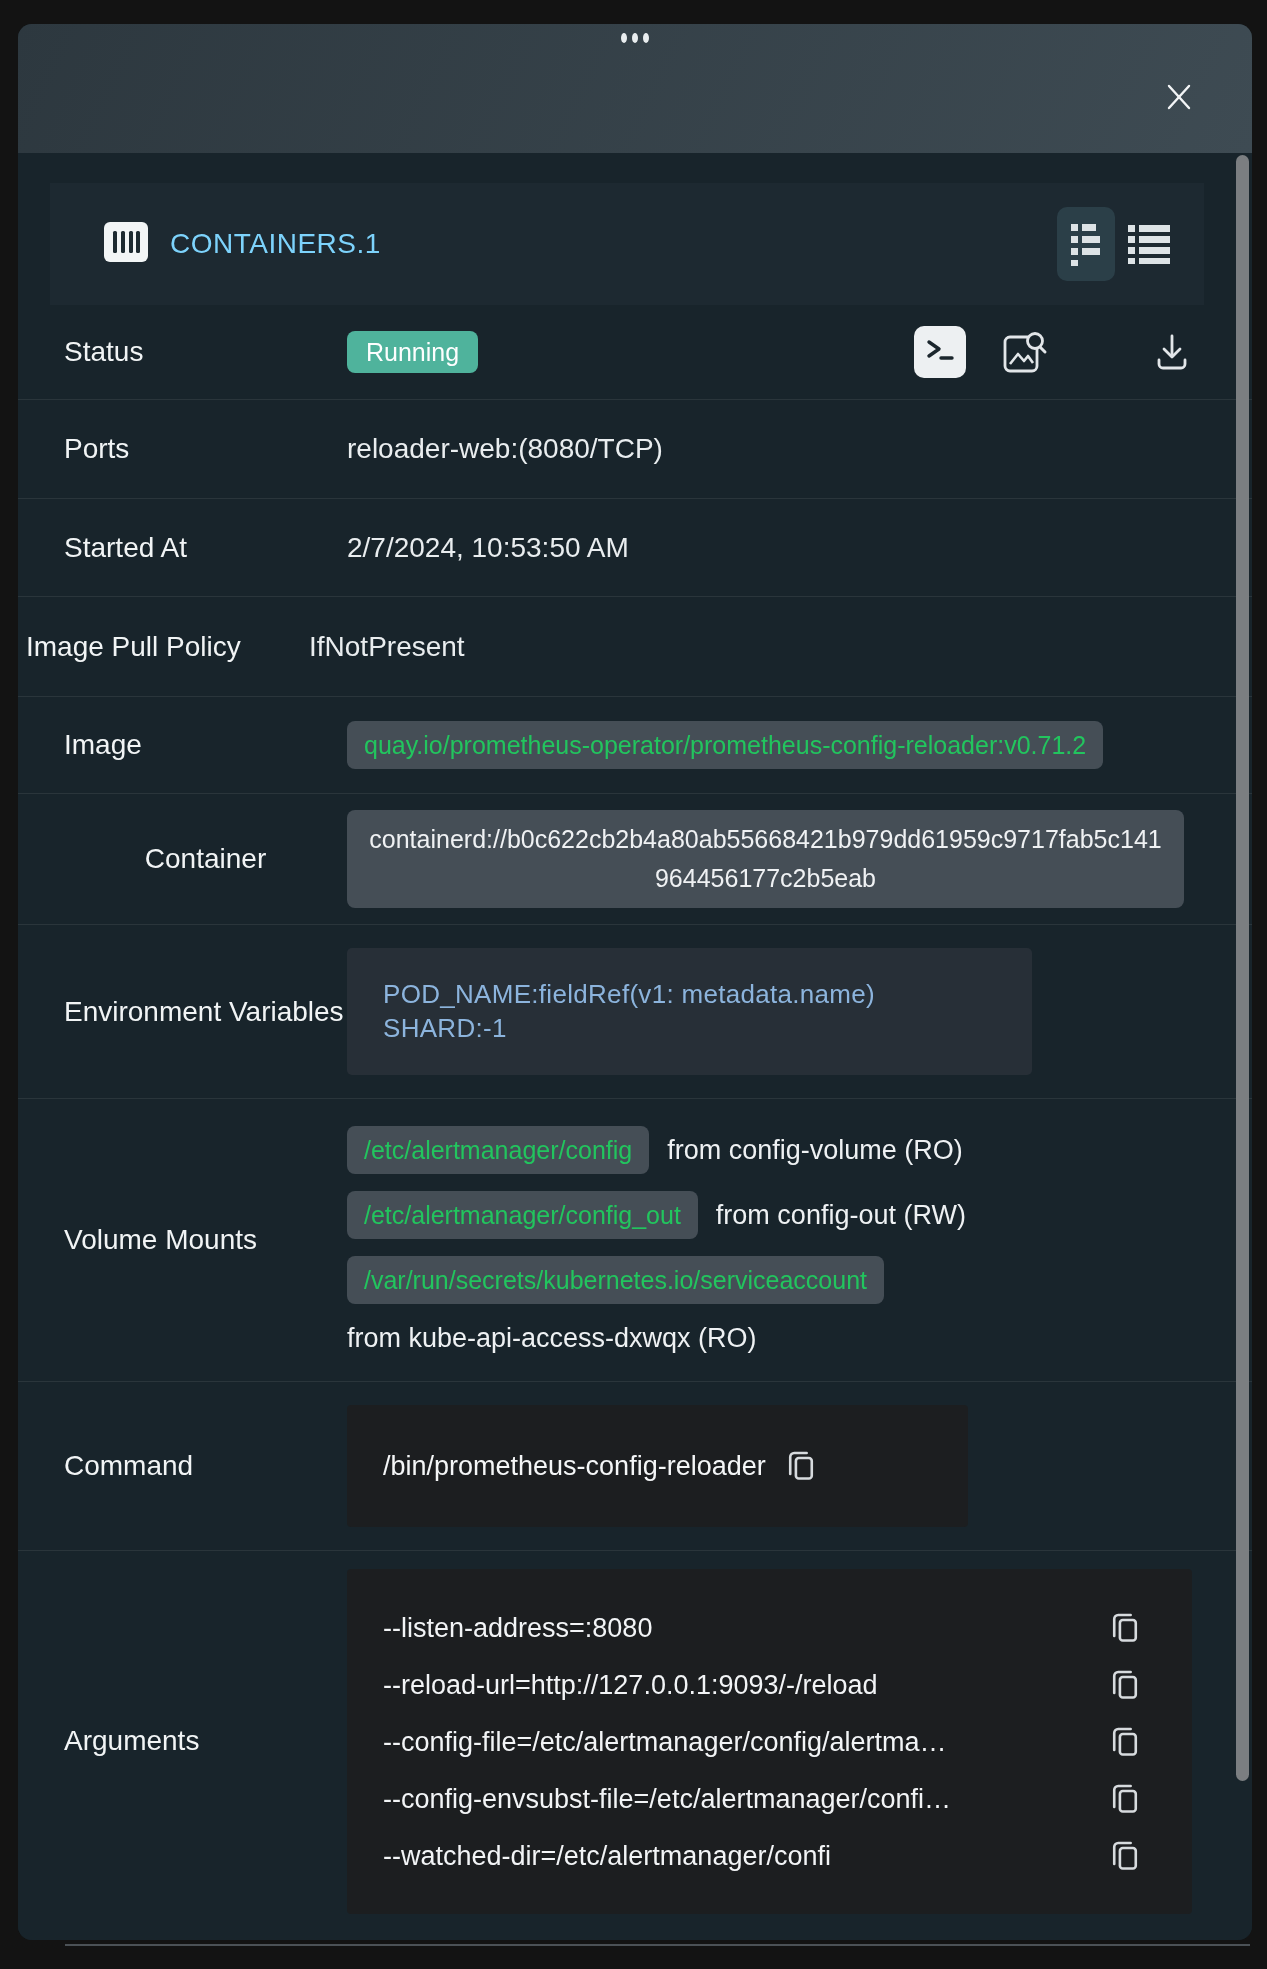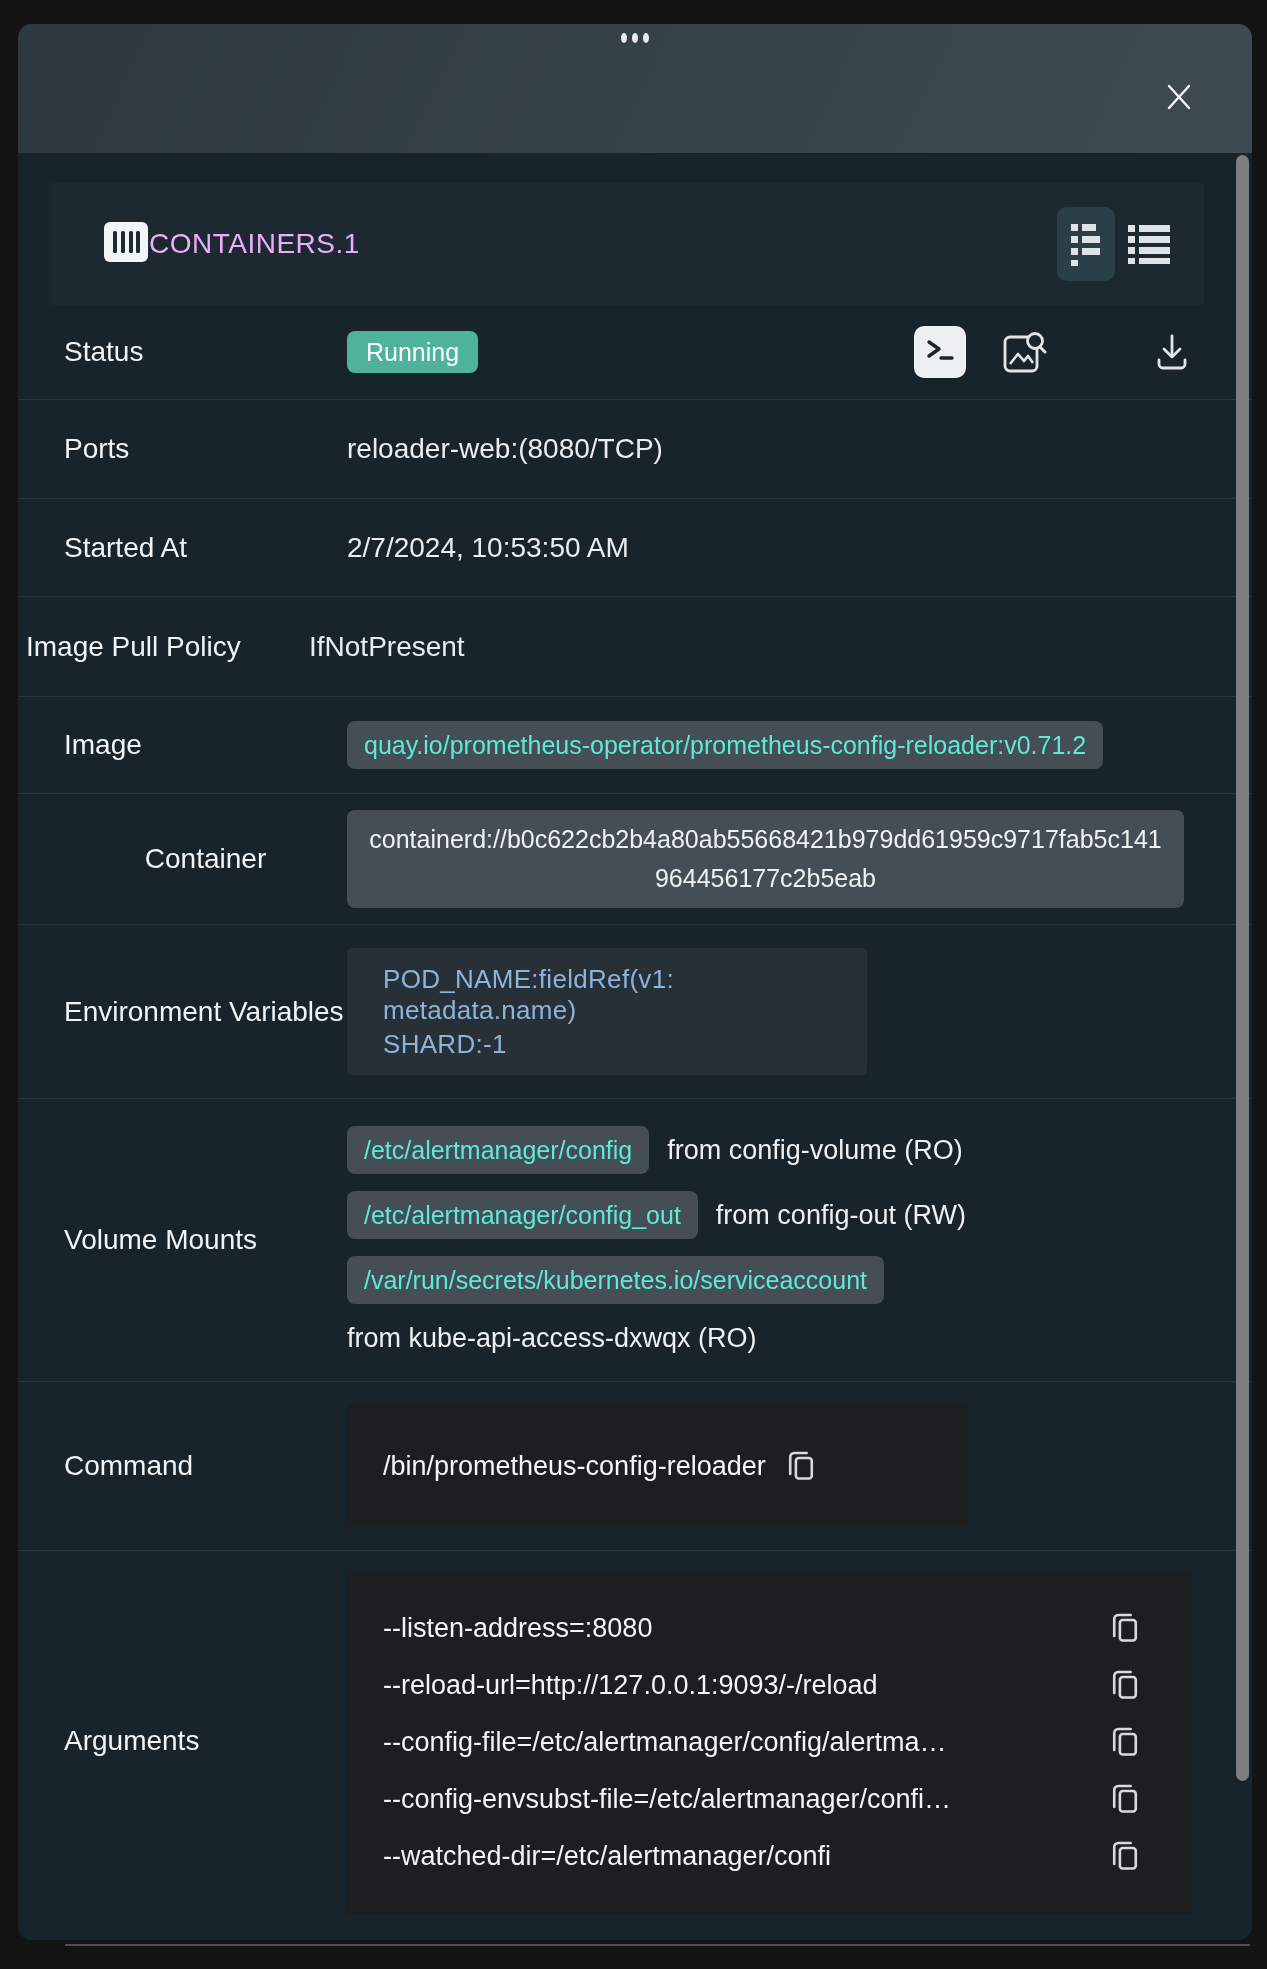--- a/index.html
+++ b/index.html
@@ -16,21 +16,21 @@
                display:flex; gap:5px; cursor:pointer; }
   .drag-dots span { width:6px; height:10px; border-radius:50%; background:#e9edef; }
   .close-btn { position:absolute; left:1143px; top:56px; width:36px; height:36px;
                background:none; border:none; cursor:pointer; }
 
   .modal-body { position:relative; height:1787px; background:#18242b; }
 
   .section-header { position:absolute; left:32px; top:30px; width:1154px; height:122px;
                     background:#1d2931; display:flex; align-items:center;
                     padding:0 30px 0 53px; }
-  .section-title { font-size:28px; letter-spacing:0.5px; color:#f0abfc; }
+  .section-title { margin-left:21px; font-size:28px; letter-spacing:0.5px; color:#7dd3fc; }
   .view-btn { border:none; background:none; cursor:pointer; display:flex;
               align-items:center; justify-content:center; }
   .view-btn.active { margin-left:auto; width:58px; height:74px; border-radius:10px;
                      background:#2b3f48; }
   .view-btn.plain { margin-left:9px; width:50px; height:50px; }
 
   .rows { position:absolute; left:0; top:152px; width:1234px; }
   .row { display:flex; align-items:center; padding:0 60px 0 46px;
          border-bottom:1px solid rgba(255,255,255,0.08); }
   .row:last-child { border-bottom:none; }
@@ -46,27 +46,27 @@
            border-radius:8px; background:#4fb39c; color:#fdfefe; font-size:25px; }
 
   .icon-btn { border:none; background:none; cursor:pointer; display:flex;
               align-items:center; justify-content:center; }
   .term-btn { margin-left:auto; width:52px; height:52px; background:#edf0f2;
               border-radius:10px; }
   .logs-btn { margin-left:34px; }
   .dl-btn   { margin-left:104px; }
 
   .pill { display:inline-flex; align-items:center; height:48px; padding:0 17px;
-          border-radius:8px; background:#454e56; color:#5eead4; font-size:25px;
+          border-radius:8px; background:#454e56; color:#22c55e; font-size:25px;
           white-space:nowrap; }
   .pill-block { display:block; width:837px; padding:10px 17px; border-radius:8px;
                 background:#454e56; color:#eff1f3; font-size:25px; line-height:1.55;
                 word-break:break-all; }
 
-  .env-box { width:520px; height:127px; border-radius:5px; background:#272f37;
+  .env-box { width:685px; height:127px; border-radius:5px; background:#272f37;
              display:flex; flex-direction:column; justify-content:center; gap:3px;
              padding-left:36px; }
   .env-line { font-size:26px; color:#8cb4dd; letter-spacing:0.3px; }
 
   .mounts { display:flex; flex-direction:column;justify-content:flex-end; }
   .mount-line { display:flex; align-items:center; margin-bottom:17px; }
   .mount-line:last-child { margin-bottom:0; }
   .mount-from { margin-left:18px; font-size:27px; color:#eef1f3; }
   .mount-from-own { margin-top:2px; font-size:27px; color:#eef1f3; }
 

